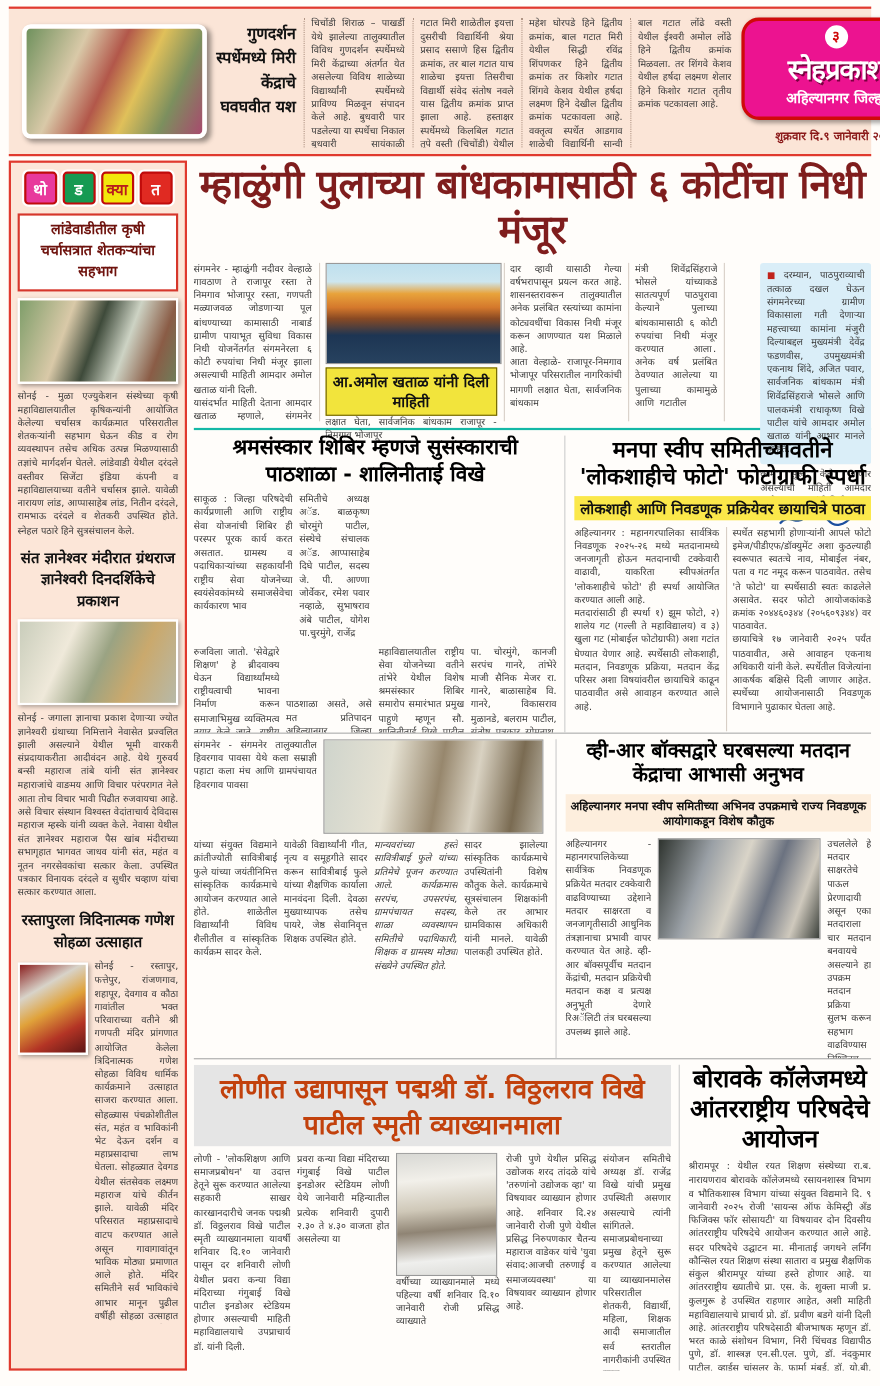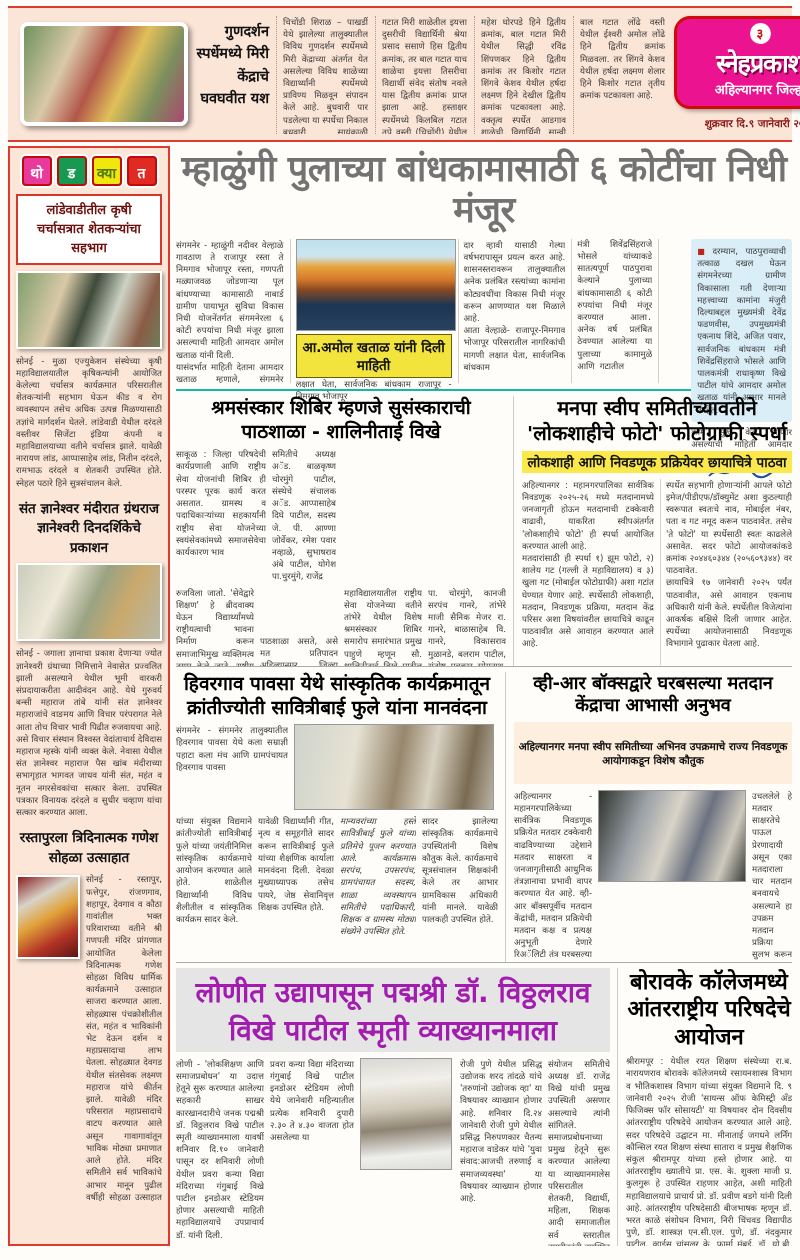--- a/index.html
+++ b/index.html
@@ -30,45 +30,45 @@
   .sideh1 { background:#fff; border:2px solid #d6372b; color:#6e120d; font-weight:bold; font-size:13px; line-height:1.45; text-align:center; padding:5px 3px; margin-bottom:6px; }
   .sideh { color:#111; font-weight:bold; font-size:13.5px; line-height:1.45; text-align:center; margin:10px 0 6px; }
   .sideph { width:100%; height:78px; border:2px solid #fff; box-shadow:2px 2px 4px rgba(0,0,0,.35); margin-bottom:6px; }
   .ph1 { background:linear-gradient(110deg,#7f9e6a 0%,#d9c9a8 30%,#3e4a3a 48%,#cdd3c4 66%,#8a5c46 85%,#6f7d5a 100%); }
   .ph2 { background:linear-gradient(115deg,#c9cdbb 0%,#efe9da 30%,#9aa383 52%,#caa96d 72%,#b7b9a8 100%); }
   .ph3 { width:64px; height:84px; float:left; margin:2px 6px 2px 0; border:2px solid #fff; box-shadow:2px 2px 4px rgba(0,0,0,.35);
     background:linear-gradient(150deg,#8a1f1f 0%,#d8d3c9 28%,#e0a23a 50%,#b33425 75%,#5c1515 100%); }
 
   
   .content { flex:1; overflow:hidden; }
-  .leadhead { font-size:36px; font-weight:bold; text-align:center; color:#737373; line-height:1.15; letter-spacing:-.5px; margin:2px 0 8px; }
+  .leadhead { font-size:36px; font-weight:bold; text-align:center; color:#7f1d1d; line-height:1.15; letter-spacing:-.5px; margin:2px 0 8px; }
   .leadbody { display:flex; gap:6px; height:152px; border-bottom:2px solid #14b8a6; padding-bottom:6px; }
   .lc { border-left:1px solid #d8cfc6; padding-left:5px; }
   .lc:first-child { border-left:none; padding-left:0; }
   .leadph { width:160px; height:92px; border:1px solid #999;
     background:linear-gradient(180deg,#bfe0ee 0%,#cde6ef 18%,#e8a33b 30%,#d4782c 44%,#8a4a23 55%,#1d3553 72%,#27425f 100%); }
   .ycap { background:#f2e43c; border:1.5px solid #6b5e00; font-weight:bold; font-size:13.5px; text-align:center; padding:3px 2px; margin-top:3px; color:#111; }
   .bluebox { background:#daeef8; border-radius:3px; padding:6px 6px; margin-bottom:4px; }
   .redsq { color:#c0231b; font-size:8px; margin-right:3px; }
 
   .row2 { display:flex; gap:8px; height:276px; border-bottom:1px solid #aaa; padding-top:5px; }
   .row3 { display:flex; gap:8px; height:296px; border-bottom:1px solid #aaa; padding-top:5px; }
   .row4 { display:flex; gap:8px; height:330px; padding-top:5px; }
   .secL { border-right:1px solid #ccc; padding-right:7px; overflow:hidden; }
   h2.sech { font-size:19px; font-weight:bold; text-align:center; color:#000; line-height:1.25; margin:0 0 5px; }
   .flexr { display:flex; gap:6px; }
   .shramph { width:168px; height:88px; border:1px solid #999;
     background:linear-gradient(100deg,#ddd8ce 0%,#f0ece2 28%,#8e2f33 46%,#b5452f 54%,#c7beb1 70%,#5b6e8c 88%,#cabfae 100%); }
   .yhl { background:#fbe84a; font-weight:bold; font-size:13.5px; text-align:center; padding:2px; margin:2px 0 6px; color:#111; }
-  .phl { background:#fdeedd; font-weight:bold; font-size:10.5px; text-align:center; padding:17px 2px; margin:2px 0 6px; color:#111; }
+  .phl { background:#fdeedd; font-weight:bold; font-size:10.5px; text-align:center; padding:3px 2px; margin:2px 0 6px; color:#111; }
   .hivph { width:200px; height:86px; border:1px solid #999;
     background:linear-gradient(100deg,#cfd4cc 0%,#e6e2d3 30%,#97876d 52%,#d9d2c2 68%,#7a6b52 86%,#b9b3a4 100%); }
   .vrph { width:148px; height:92px; border:1px solid #999;
     background:linear-gradient(110deg,#2e332e 0%,#9aa0a6 28%,#d9d4c8 48%,#6b7280 66%,#cfc9bd 84%,#3a3f3a 100%); }
-  .lonihead { background:#e5e5e5; font-size:28px; font-weight:bold; text-align:center; padding:4px 2px; margin:0 0 6px; color:#a21caf; }
+  .lonihead { background:#e5e5e5; font-size:24px; font-weight:bold; text-align:center; padding:4px 2px; margin:0 0 6px; color:#c2410c; }
   .loniph { width:92px; height:112px; border:1px solid #999;
     background:linear-gradient(175deg,#d8d8d4 0%,#f2f0ea 22%,#cfc8b8 45%,#8f8474 62%,#efefed 85%,#dcdcd8 100%); }
   .sig { display:block; margin:2px auto 0; }
 </style>
 </head>
 <body>
 
 <div class="page">
 
   <div class="topstrip">
@@ -87,21 +87,21 @@
       <div class="dateline">शुक्रवार दि.९ जानेवारी २०२१</div>
     </div>
   </div>
 
   <div class="mainrow">
 
     <aside class="sidebar">
       <div class="thoda">
         <span class="lbx" style="background-color: rgb(232, 57, 156); color: rgb(255, 255, 255);">थो</span>
         <span class="lbx" style="background-color: rgb(22, 154, 82); color: rgb(255, 255, 255);">ड</span>
-        <span class="lbx" style="background-color: rgb(242, 231, 12); color: #4d7c0f; text-align: center;">क्या</span>
+        <span class="lbx" style="background-color: rgb(242, 231, 12); color: #b91c1c; text-align: center;">क्या</span>
         <span class="lbx" style="background-color: rgb(224, 42, 34); color: rgb(255, 255, 255);">त</span>
       </div>
       <div class="sideh1">लांडेवाडीतील कृषी चर्चासत्रात शेतकऱ्यांचा सहभाग</div>
       <div class="sideph ph1"></div>
       <div class="bt" style="max-height:178px;">सोनई - मुळा एज्युकेशन संस्थेच्या कृषी महाविद्यालयातील कृषिकन्यांनी आयोजित केलेल्या चर्चासत्र कार्यक्रमात परिसरातील शेतकऱ्यांनी सहभाग घेऊन कीड व रोग व्यवस्थापन तसेच अधिक उत्पन्न मिळण्यासाठी तज्ञांचे मार्गदर्शन घेतले. लांडेवाडी येथील दरंदले वस्तीवर सिजेंटा इंडिया कंपनी व महाविद्यालयाच्या वतीने चर्चासत्र झाले. यावेळी नारायण लांड, आप्पासाहेब लांड, नितीन दरंदले, रामभाऊ दरंदले व शेतकरी उपस्थित होते. स्नेहल पठारे हिने सुत्रसंचालन केले.</div>
       <div class="sideh">संत ज्ञानेश्वर मंदीरात ग्रंथराज ज्ञानेश्वरी दिनदर्शिकेचे प्रकाशन</div>
       <div class="sideph ph2"></div>
       <div class="bt" style="max-height:284px;">सोनई - जगाला ज्ञानाचा प्रकाश देणाऱ्या ज्योत ज्ञानेश्वरी ग्रंथाच्या निमित्ताने नेवासेत प्रज्वलित झाली असल्याने येथील भूमी वारकरी संप्रदायाकरीता आदीवंदन आहे. येथे गुरुवर्य बन्सी महाराज तांबे यांनी संत ज्ञानेश्वर महाराजांचे वाङमय आणि विचार परंपरागत नेले आता तोच विचार भावी पिढीत रुजवायचा आहे. असे विचार संस्थान विश्वस्त वेदांताचार्य देविदास महाराज म्हस्के यांनी व्यक्त केले. नेवासा येथील संत ज्ञानेश्वर महाराज पैस खांब मंदीराच्या सभागृहात भागवत जाधव यांनी संत, महंत व नूतन नगरसेवकांचा सत्कार केला. उपस्थित पत्रकार विनायक दरंदले व सुधीर चव्हाण यांचा सत्कार करण्यात आला.</div>
       <div class="sideh">रस्तापुरला त्रिदिनात्मक गणेश सोहळा उत्साहात</div>
       <div style="overflow:hidden;">
@@ -156,21 +156,20 @@
             <div class="bt" style="width:50%;">अहिल्यानगर : महानगरपालिका सार्वत्रिक निवडणूक २०२५-२६ मध्ये मतदानामध्ये जनजागृती होऊन मतदानाची टक्केवारी वाढावी, याकरिता स्वीपअंतर्गत 'लोकशाहीचे फोटो' ही स्पर्धा आयोजित करण्यात आली आहे.
 मतदारांसाठी ही स्पर्धा १) झूम फोटो, २) शालेय गट (गल्ली ते महाविद्यालय) व ३) खुला गट (मोबाईल फोटोग्राफी) अशा गटांत घेण्यात येणार आहे. स्पर्धेसाठी लोकशाही, मतदान, निवडणूक प्रक्रिया, मतदान केंद्र परिसर अशा विषयांवरील छायाचित्रे काढून पाठवावीत असे आवाहन करण्यात आले आहे.</div>
             <div class="bt" style="width:50%; border-left:1px solid #d8cfc6; padding-left:5px;">स्पर्धेत सहभागी होणाऱ्यांनी आपले फोटो इमेज/पीडीएफ/डॉक्युमेंट अशा कुठल्याही स्वरूपात स्वतःचे नाव, मोबाईल नंबर, पता व गट नमूद करून पाठवावेत. तसेच 'ते फोटो' या स्पर्धेसाठी स्वतः काढलेले असावेत. सदर फोटो आयोजकांकडे क्रमांक २०४४६०३४४ (२०५६०९३४४) वर पाठवावेत.
 छायाचित्रे १७ जानेवारी २०२५ पर्यंत पाठवावीत, असे आवाहन एकनाथ अधिकारी यांनी केले. स्पर्धेतील विजेत्यांना आकर्षक बक्षिसे दिली जाणार आहेत. स्पर्धेच्या आयोजनासाठी निवडणूक विभागाने पुढाकार घेतला आहे.</div>
           </div>
         </section>
       </div>
 
       <div class="row3">
         <section class="secL" style="width:330px;">
-          <h2 class="sech">हिवरगाव पावसा येथे सांस्कृतिक कार्यक्रमातून क्रांतीज्योती सावित्रीबाई फुले यांना मानवंदना</h2>
           <div class="flexr">
             <div class="bt" style="width:112px;">संगमनेर - संगमनेर तालुक्यातील हिवरगाव पावसा येथे कला सम्राज्ञी पहाटा कला मंच आणि ग्रामपंचायत हिवरगाव पावसा</div>
             <div class="hivph"></div>
           </div>
           <div class="flexr" style="margin-top:5px; height:142px; overflow:hidden;">
             <div class="bt" style="width:25%;">यांच्या संयुक्त विद्यमाने क्रांतीज्योती सावित्रीबाई फुले यांच्या जयंतीनिमित्त सांस्कृतिक कार्यक्रमाचे आयोजन करण्यात आले होते. शाळेतील विद्यार्थ्यांनी विविध शैलीतील व सांस्कृतिक कार्यक्रम सादर केले.</div>
             <div class="bt" style="width:25%;">यावेळी विद्यार्थ्यांनी गीत, नृत्य व समूहगीते सादर करून सावित्रीबाई फुले यांच्या शैक्षणिक कार्याला मानवंदना दिली. देवळा मुख्याध्यापक तसेच पायरे, जेष्ठ सेवानिवृत्त शिक्षक उपस्थित होते.</div>
             <div class="bt" style="width:25%;font-style:italic;">मान्यवरांच्या हस्ते सावित्रीबाई फुले यांच्या प्रतिमेचे पूजन करण्यात आले. कार्यक्रमास सरपंच, उपसरपंच, ग्रामपंचायत सदस्य, शाळा व्यवस्थापन समितीचे पदाधिकारी, शिक्षक व ग्रामस्थ मोठ्या संख्येने उपस्थित होते.</div>
             <div class="bt" style="width:25%;">सादर झालेल्या सांस्कृतिक कार्यक्रमाचे उपस्थितांनी विशेष कौतुक केले. कार्यक्रमाचे सूत्रसंचालन शिक्षकांनी केले तर आभार ग्रामविकास अधिकारी यांनी मानले. यावेळी पालकही उपस्थित होते.</div>
           </div>
@@ -189,20 +188,21 @@
       </div>
 
       <div class="row4">
         <section class="secL" style="width:442px;">
           <div class="lonihead">लोणीत उद्यापासून पद्मश्री डॉ. विठ्ठलराव विखे पाटील स्मृती व्याख्यानमाला</div>
           <div class="flexr" style="height:262px; overflow:hidden;">
             <div class="bt" style="width:88px;">लोणी - 'लोकशिक्षण आणि समाजप्रबोधन' या उदात्त हेतूने सुरू करण्यात आलेल्या सहकारी साखर कारखानदारीचे जनक पद्मश्री डॉ. विठ्ठलराव विखे पाटील स्मृती व्याख्यानमाला यावर्षी शनिवार दि.१० जानेवारी पासून दर शनिवारी लोणी येथील प्रवरा कन्या विद्या मंदिराच्या गंगुबाई विखे पाटील इनडोअर स्टेडियम होणार असल्याची माहिती महाविद्यालयाचे उपप्राचार्य डॉ. यांनी दिली.</div>
             <div class="bt" style="width:84px;">प्रवरा कन्या विद्या मंदिराच्या गंगुबाई विखे पाटील इनडोअर स्टेडियम लोणी येथे जानेवारी महिन्यातील प्रत्येक शनिवारी दुपारी २.३० ते ४.३० वाजता होत असलेल्या या</div>
             <div style="width:94px;">
               <div class="loniph"></div>
+              <div class="bt">वर्षीच्या व्याख्यानमाले मध्ये पहिल्या वर्षी शनिवार दि.१० जानेवारी रोजी प्रसिद्ध व्याख्याते</div>
             </div>
             <div class="bt" style="width:82px;">रोजी पुणे येथील प्रसिद्ध उद्योजक शरद तांदळे यांचे 'तरुणांनो उद्योजक व्हा' या विषयावर व्याख्यान होणार आहे. शनिवार दि.२४ जानेवारी रोजी पुणे येथील प्रसिद्ध निरुपणकार चैतन्य महाराज वाडेकर यांचे 'युवा संवाद:आजची तरुणाई व समाजव्यवस्था' या विषयावर व्याख्यान होणार आहे.</div>
             <div class="bt" style="flex:1;">संयोजन समितीचे अध्यक्ष डॉ. राजेंद्र विखे यांची प्रमुख उपस्थिती असणार असल्याचे त्यांनी सांगितले.
 समाजप्रबोधनाच्या प्रमुख हेतूने सुरू करण्यात आलेल्या या व्याख्यानमालेस परिसरातील शेतकरी, विद्यार्थी, महिला, शिक्षक आदी समाजातील सर्व स्तरातील नागरीकांनी उपस्थित राहून व्याख्यानमालेचा लाभ घ्यावा असे आवाहन संस्थेच्या वतीने करण्यात आले आहे.</div>
           </div>
         </section>
         <section style="flex:1; overflow:hidden;">
           <h2 class="sech" style="font-size:22px;">बोरावके कॉलेजमध्ये आंतरराष्ट्रीय परिषदेचे आयोजन</h2>
           <div class="bt" style="height:268px;">श्रीरामपूर : येथील रयत शिक्षण संस्थेच्या रा.ब. नारायणराव बोरावके कॉलेजमध्ये रसायनशास्त्र विभाग व भौतिकशास्त्र विभाग यांच्या संयुक्त विद्यमाने दि. ९ जानेवारी २०२५ रोजी 'सायन्स ऑफ केमिस्ट्री अँड फिजिक्स फॉर सोसायटी' या विषयावर दोन दिवसीय आंतरराष्ट्रीय परिषदेचे आयोजन करण्यात आले आहे. सदर परिषदेचे उद्घाटन मा. मीनाताई जगधने लर्निंग कौन्सिल रयत शिक्षण संस्था सातारा व प्रमुख शैक्षणिक संकुल श्रीरामपूर यांच्या हस्ते होणार आहे. या आंतरराष्ट्रीय ख्यातीचे प्रा. एस. के. शुक्ला माजी प्र. कुलगुरू हे उपस्थित राहणार आहेत, अशी माहिती महाविद्यालयाचे प्राचार्य प्रो. डॉ. प्रवीण बडगे यांनी दिली आहे. आंतरराष्ट्रीय परिषदेसाठी बीजभाषक म्हणून डॉ. भरत काळे संशोधन विभाग, निरी चिंचवड विद्यापीठ पुणे, डॉ. शास्त्रज्ञ एन.सी.एल. पुणे, डॉ. नंदकुमार पाटील, व्हाईस चांसलर के. फार्मा मुंबई, डॉ. यो.बी. शिंदे डॉ.बाबासाहेब आंबेडकर मराठवाडा विद्यापीठ, छत्रपती संभाजीनगर, डॉ. दिनेश अमळनेरकर सावित्रीबाई फुले पुणे विद्यापीठ, पुणे व डॉ. संजय ढोले विभागप्रमुख भौतिकशास्त्र विभाग सावित्रीबाई फुले, पुणे, प्राध्यापक लुईसा कॅम्पस युनिव्हर्सिटी कॉलेज, आदी अनुभवी व्याख्याते मार्गदर्शन करणार आहेत. आंतरराष्ट्रीय परिषदेचे नियोजन संयोजक डॉ. शरद शेळके व डॉ. सोनल कोल्हे व त्यांचे सहकारी यांनी केलेले आहे.</div>
         </section>

